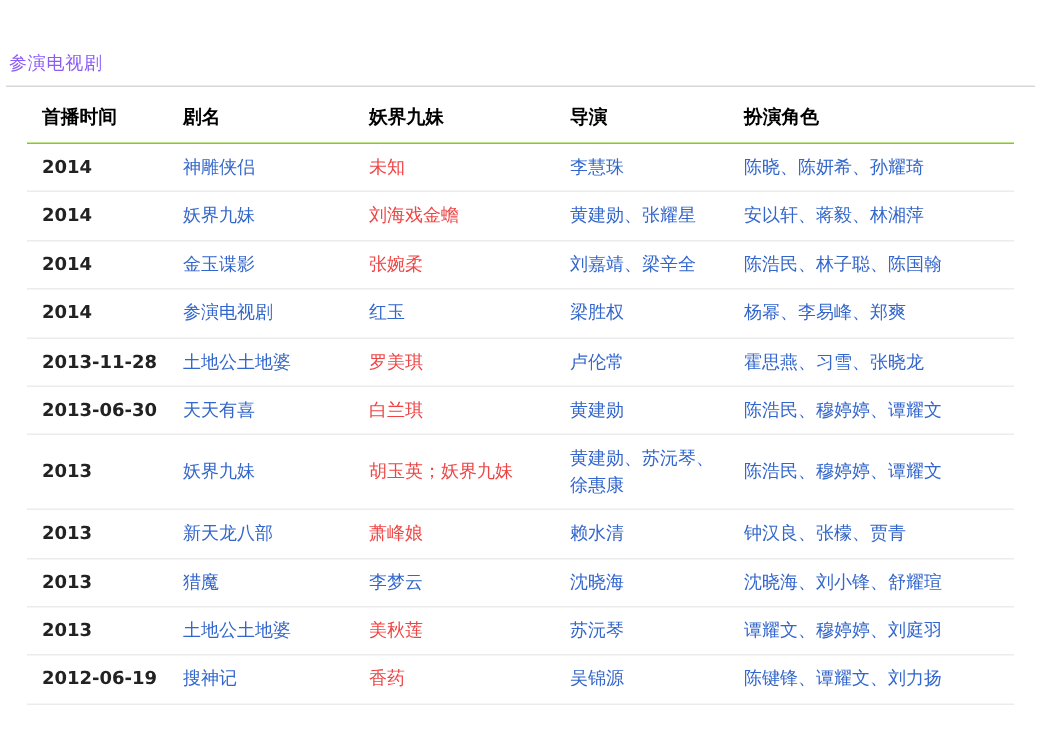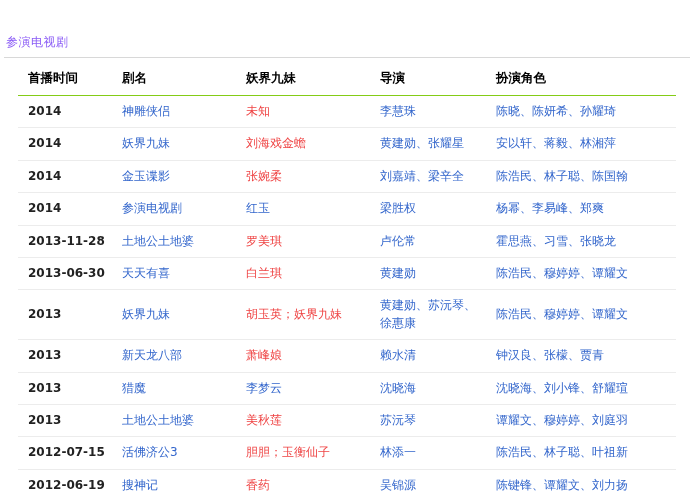--- a/index.html
+++ b/index.html
@@ -151,27 +151,20 @@
           <td><a class="link" href="#">沈晓海</a><span class="sep">、</span><a class="link" href="#">刘小锋</a><span class="sep">、</span><a class="link" href="#">舒耀瑄</a></td>
         </tr>
         <tr>
           <td class="date">2013</td>
           <td><a class="link" href="#">土地公土地婆</a></td>
           <td><span class="plain">美秋莲</span></td>
           <td><a class="link" href="#">苏沅琴</a></td>
           <td><a class="link" href="#">谭耀文</a><span class="sep">、</span><a class="link" href="#">穆婷婷</a><span class="sep">、</span><a class="link" href="#">刘庭羽</a></td>
         </tr>
         <tr>
-          <td class="date">2012-07-15</td>
-          <td><a class="link" href="#">活佛济公3</a></td>
-          <td><span class="plain">胆胆；玉衡仙子</span></td>
-          <td><a class="link" href="#">林添一</a></td>
-          <td><a class="link" href="#">陈浩民</a><span class="sep">、</span><a class="link" href="#">林子聪</a><span class="sep">、</span><a class="link" href="#">叶祖新</a></td>
-        </tr>
-        <tr>
           <td class="date">2012-06-19</td>
           <td><a class="link" href="#">搜神记</a></td>
           <td><span class="plain">香药</span></td>
           <td><a class="link" href="#">吴锦源</a></td>
           <td><a class="link" href="#">陈键锋</a><span class="sep">、</span><a class="link" href="#">谭耀文</a><span class="sep">、</span><a class="link" href="#">刘力扬</a></td>
         </tr>
       </tbody>
   </table>
 
 </div>

